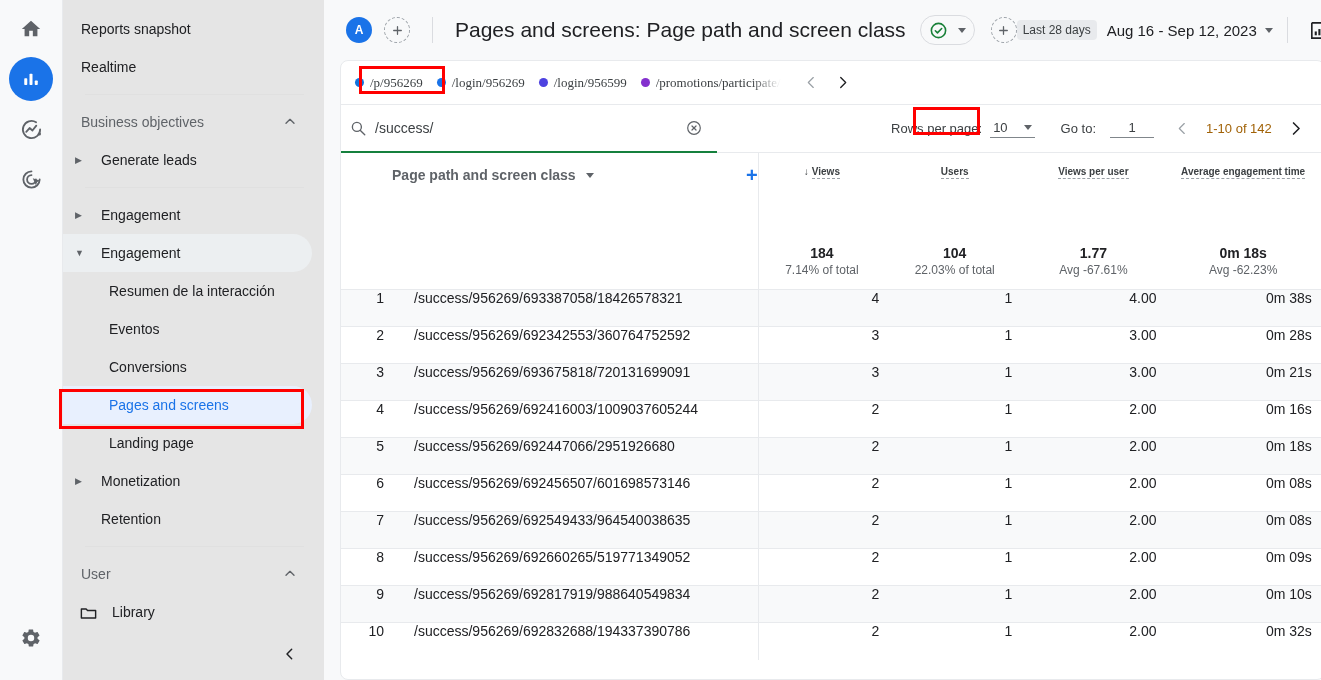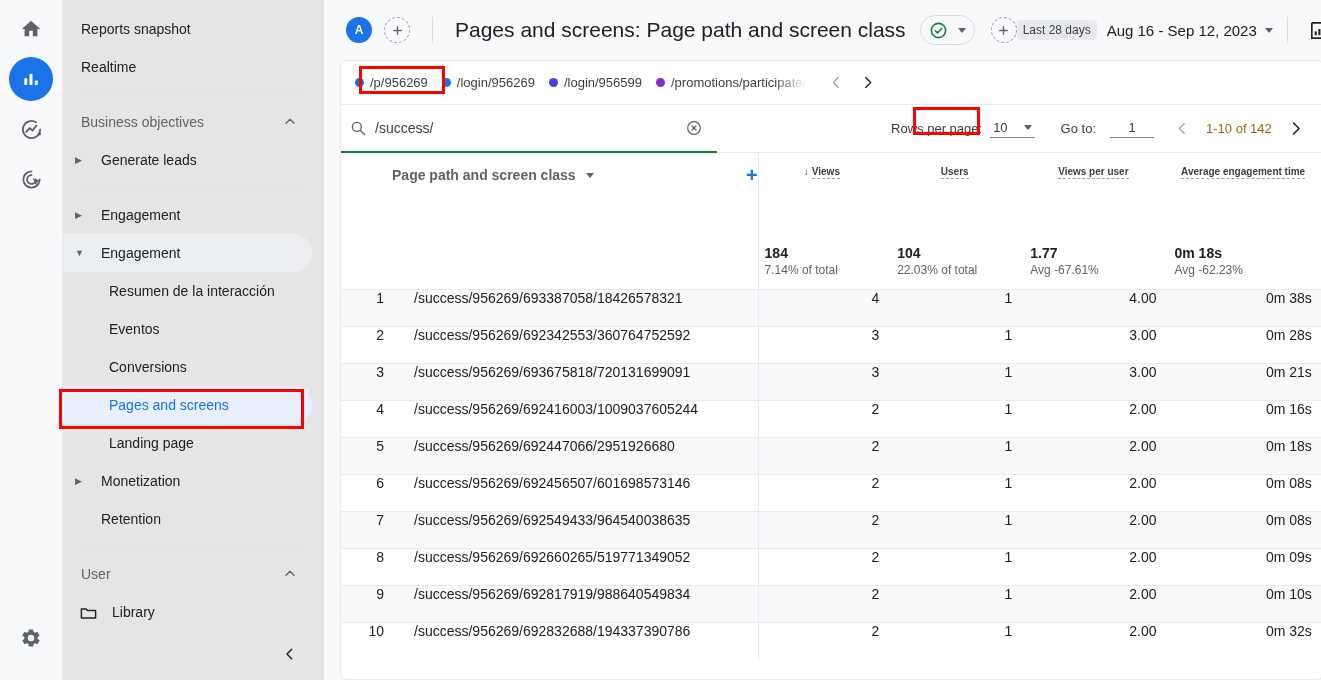--- a/index.html
+++ b/index.html
@@ -105,21 +105,21 @@
   
   .card-wrap { flex: 1 1 auto; position: relative; overflow: hidden; background: #f8f9fa; padding: 0 20px 0 16px;}
   .card {
     background: #fff; border: 1px solid #e8eaed; border-radius: 8px;
     height: 100%; position: relative; overflow: hidden;
   }
   .legend {
     height: 44px; display: flex; align-items: center; padding-left: 14px;
     border-bottom: 1px solid #e8eaed; gap: 0;
   }
-  .legend-item { display: flex; align-items: center; font-size: 13px; color: #3c4043; margin-right: 14px; white-space: nowrap; cursor: pointer;}
+  .legend-item { display: flex; align-items: center; font-size: 13px; color: #3c4043; margin-right: 14px; white-space: nowrap; cursor: pointer; font-family: Liberation Serif, serif;}
   .dot { width: 9px; height: 9px; border-radius: 50%; margin-right: 6px; flex: 0 0 9px;}
   .legend-clip { max-width: 148px; overflow: hidden; text-overflow: clip; white-space: nowrap;
     -webkit-mask-image: linear-gradient(to right, #000 76%, transparent 100%);
     mask-image: linear-gradient(to right, #000 76%, transparent 100%); }
   .legend-nav { display: flex; align-items: center; gap: 14px; margin-left: 8px; }
   .legend-arrow { color: #9aa0a6; cursor: pointer; display: flex; font-size: 17px; }
   .legend-arrow.on { color: #202124; }
 
   .controls { height: 48px; display: flex; align-items: stretch; }
   .search-cell {
@@ -163,21 +163,21 @@
     height: 36px; padding-top: 8px;
   }
   .dimhead .caretbox { margin-left: 10px; }
   .plus-blue { color: #1a73e8; font-size: 20px; line-height: 1; cursor: pointer; padding-left: 6px;}
   .mhead {
     font-size: 10px; color: #3c4043; text-align: center; padding: 9px 12px 0 6px;
     line-height: 20px;
   }
   .mhead .u { border-bottom: 1px dashed #9aa0a6; display: inline; padding-bottom: 1px;}
   .sort-arrow { color: #3c4043; margin-right: 3px; }
-  .totals td { font-size: 14px; color: #202124; font-weight: bold; text-align: left; padding: 0 12px 0 6px; }
+  .totals td { font-size: 14px; color: #202124; font-weight: bold; text-align: center; padding: 0 12px 0 6px; }
   .totals .sub { font-size: 12px; color: #5f6368; font-weight: normal; display: block; margin-top: 2px; }
   .totals-row td { padding-bottom: 12px; }
   .vline { border-left: 1px solid #e8eaed; }
   tbody tr { height: 37px; }
   tbody tr.alt { background: #f8f9fa; }
   tbody td { font-size: 14px; color: #202124; border-top: 1px solid #e8eaed; }
   td.rank { text-align: right; padding-right: 8px; color: #202124; }
   td.dim { padding-left: 22px; }
   td.num { text-align: right; padding-right: 12px; }
 

